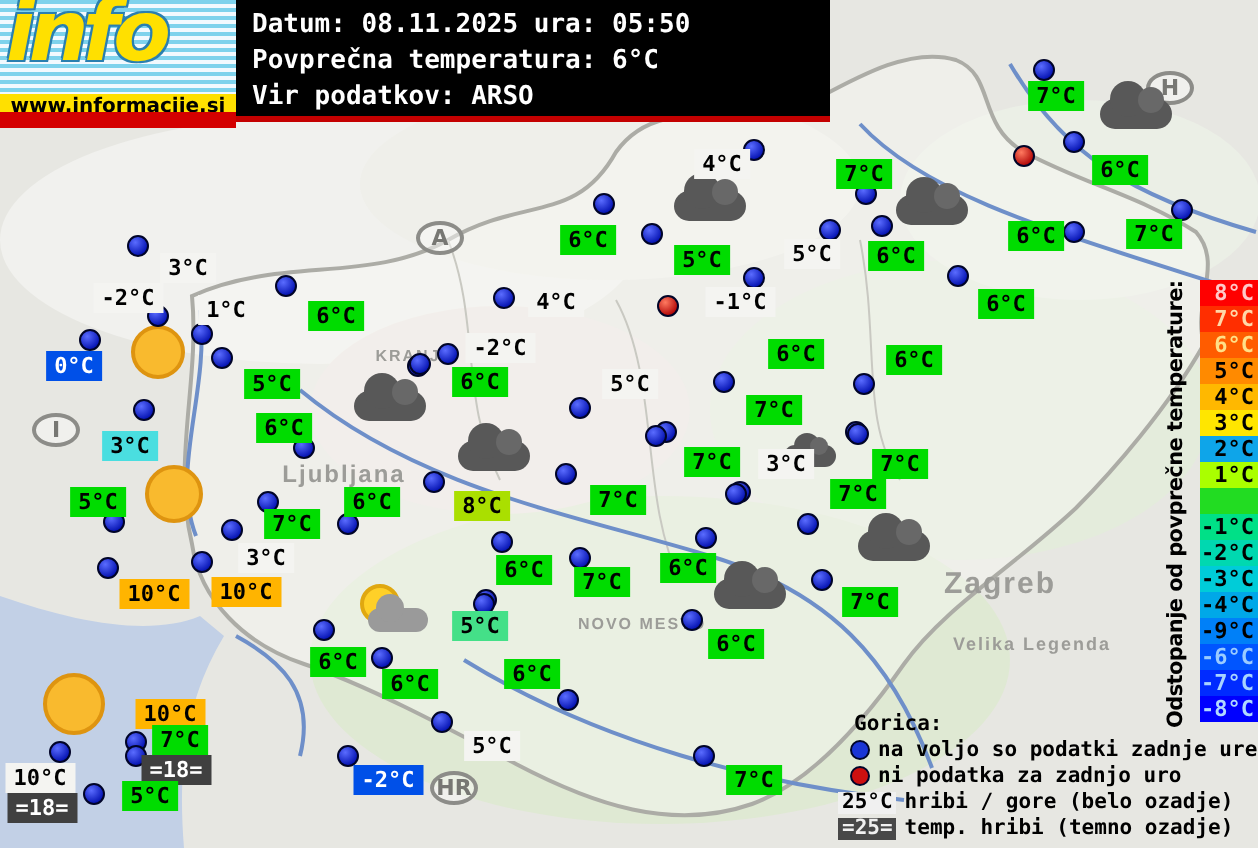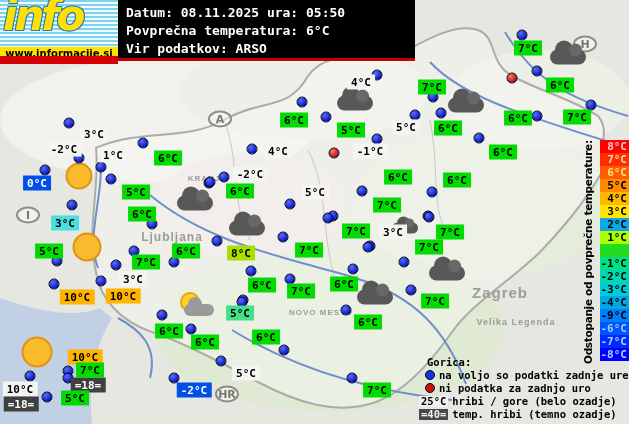--- a/index.html
+++ b/index.html
@@ -306,19 +306,19 @@
         </div>
         <div class="legend-row">
           <span class="lg-dot" style="background: rgb(204, 16, 16);"></span>
           <span>ni podatka za zadnjo uro</span>
         </div>
         <div class="legend-row">
           <span class="lg-box" style="background: rgb(240, 240, 240); color: rgb(0, 0, 0);">25°C</span>
           <span>hribi / gore (belo ozadje)</span>
         </div>
         <div class="legend-row">
-          <span class="lg-box" style="background: rgb(72, 72, 72); color: rgb(240, 240, 240);">=40=</span>
+          <span class="lg-box" style="background: rgb(72, 72, 72); color: rgb(240, 240, 240);">=25=</span>
           <span>temp. hribi (temno ozadje)</span>
         </div>
       </div>
   </div>
 
 </div>
 
 </body></html>

